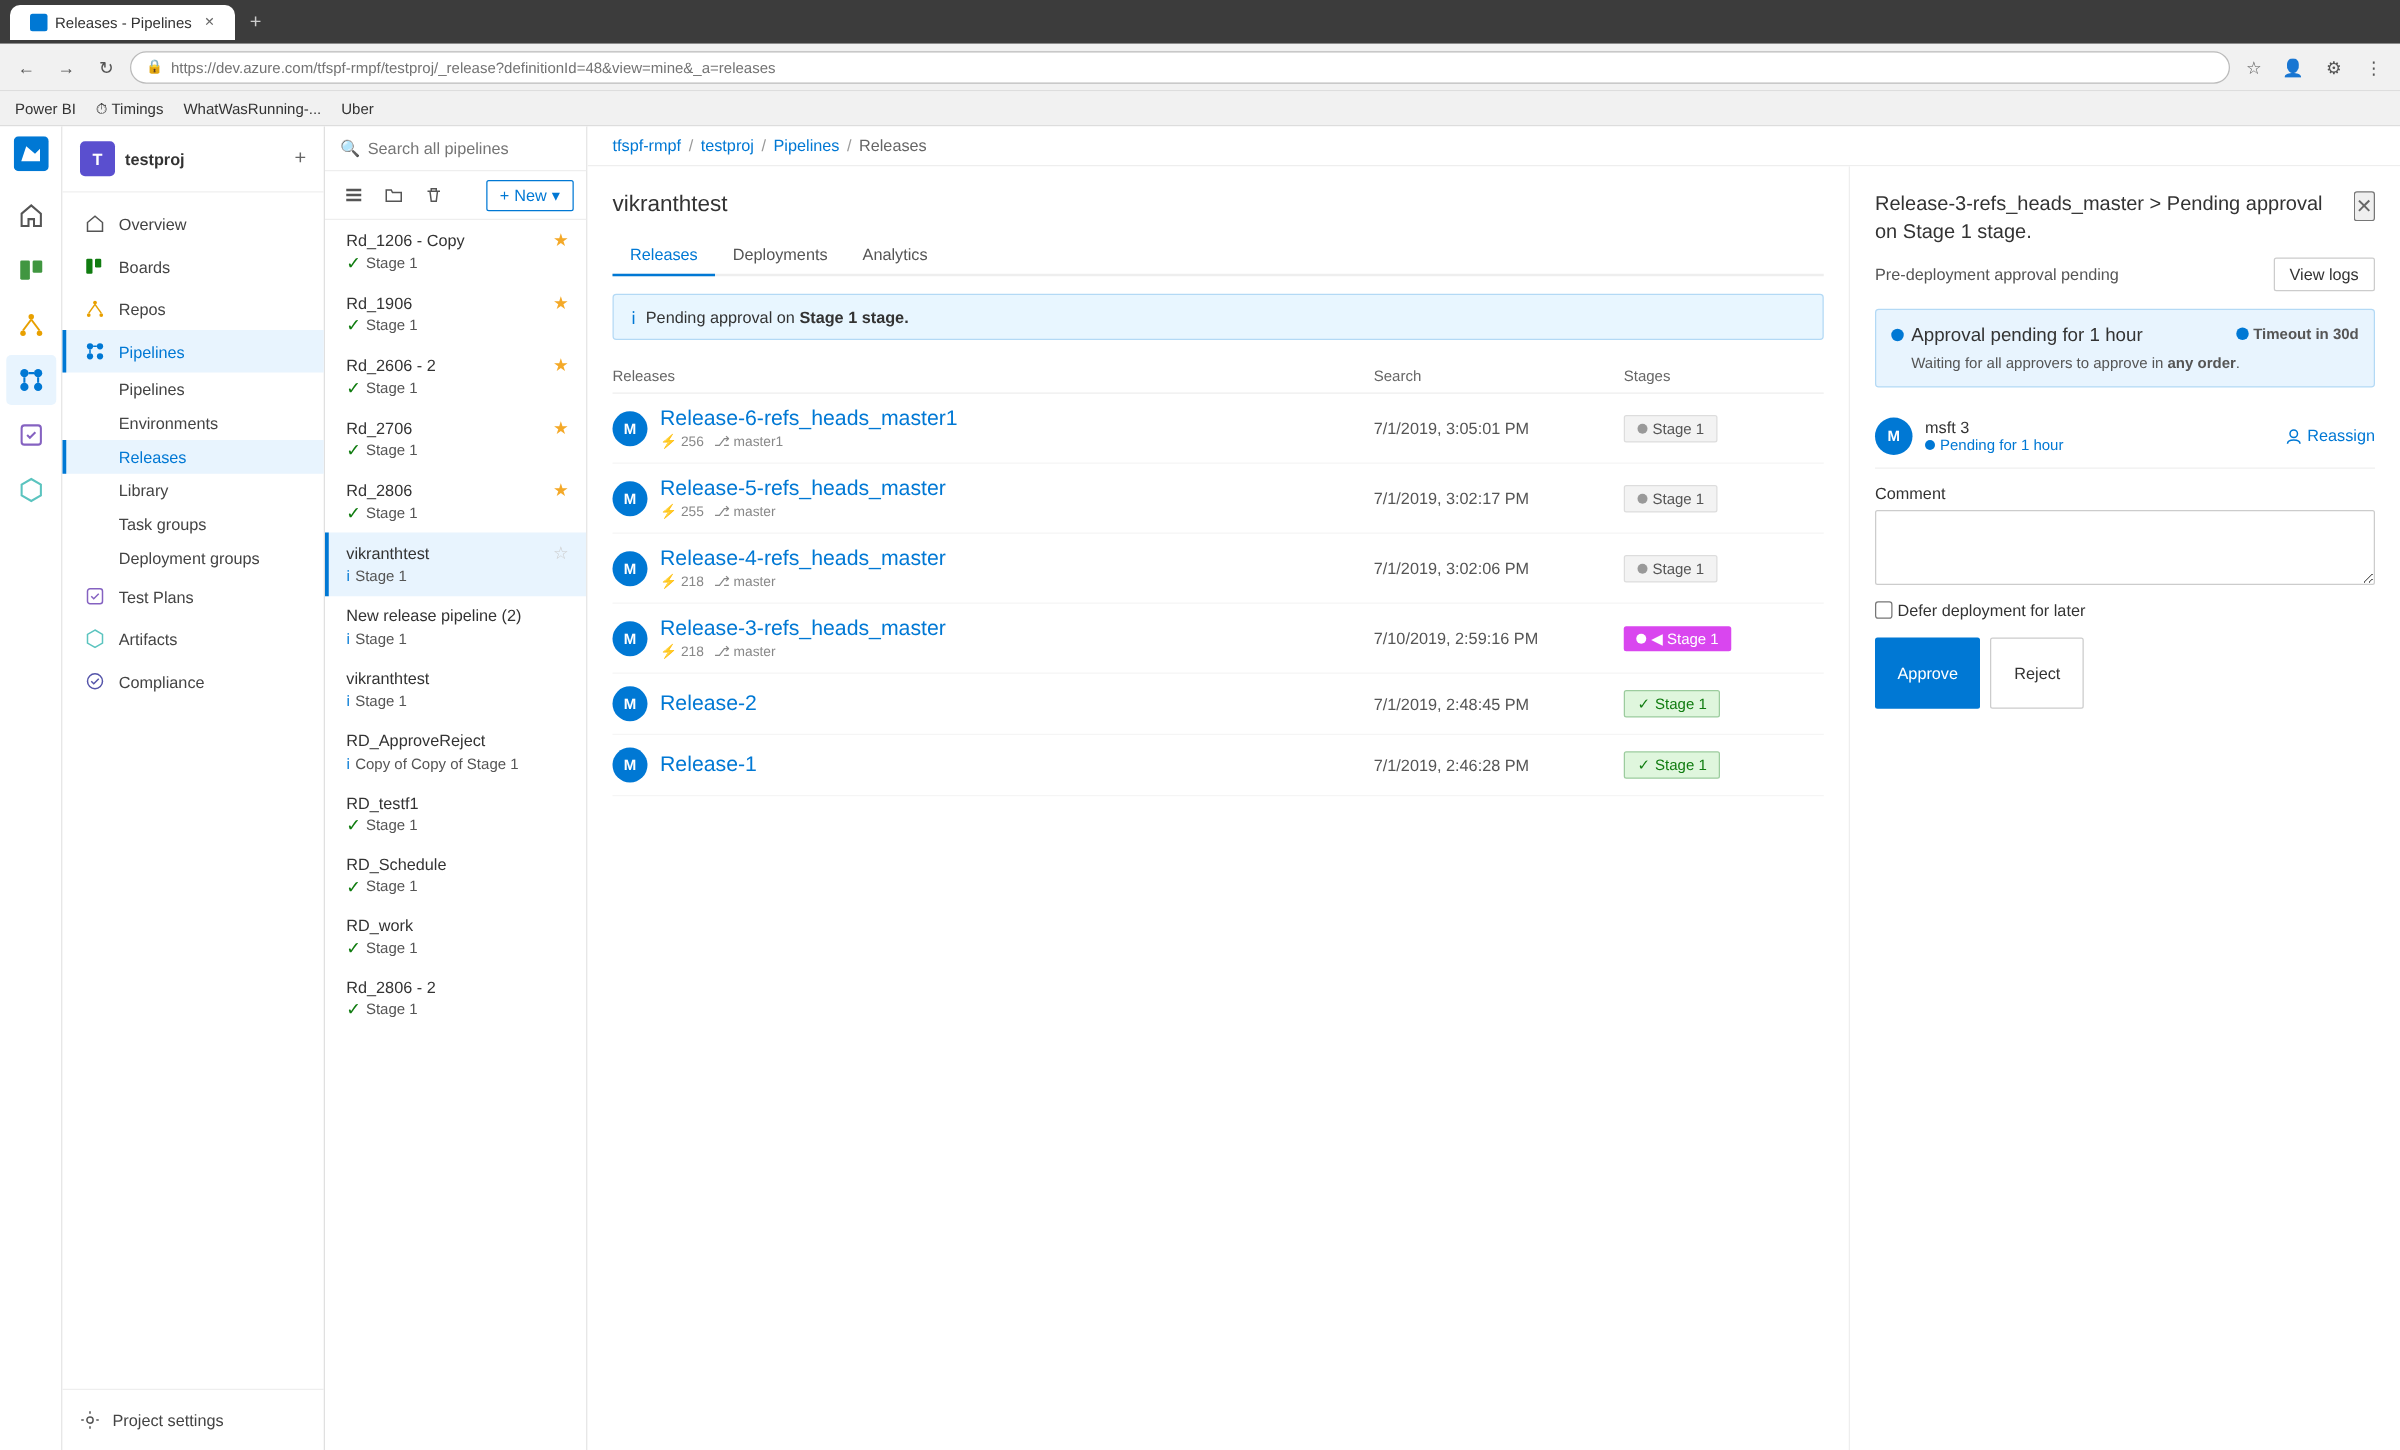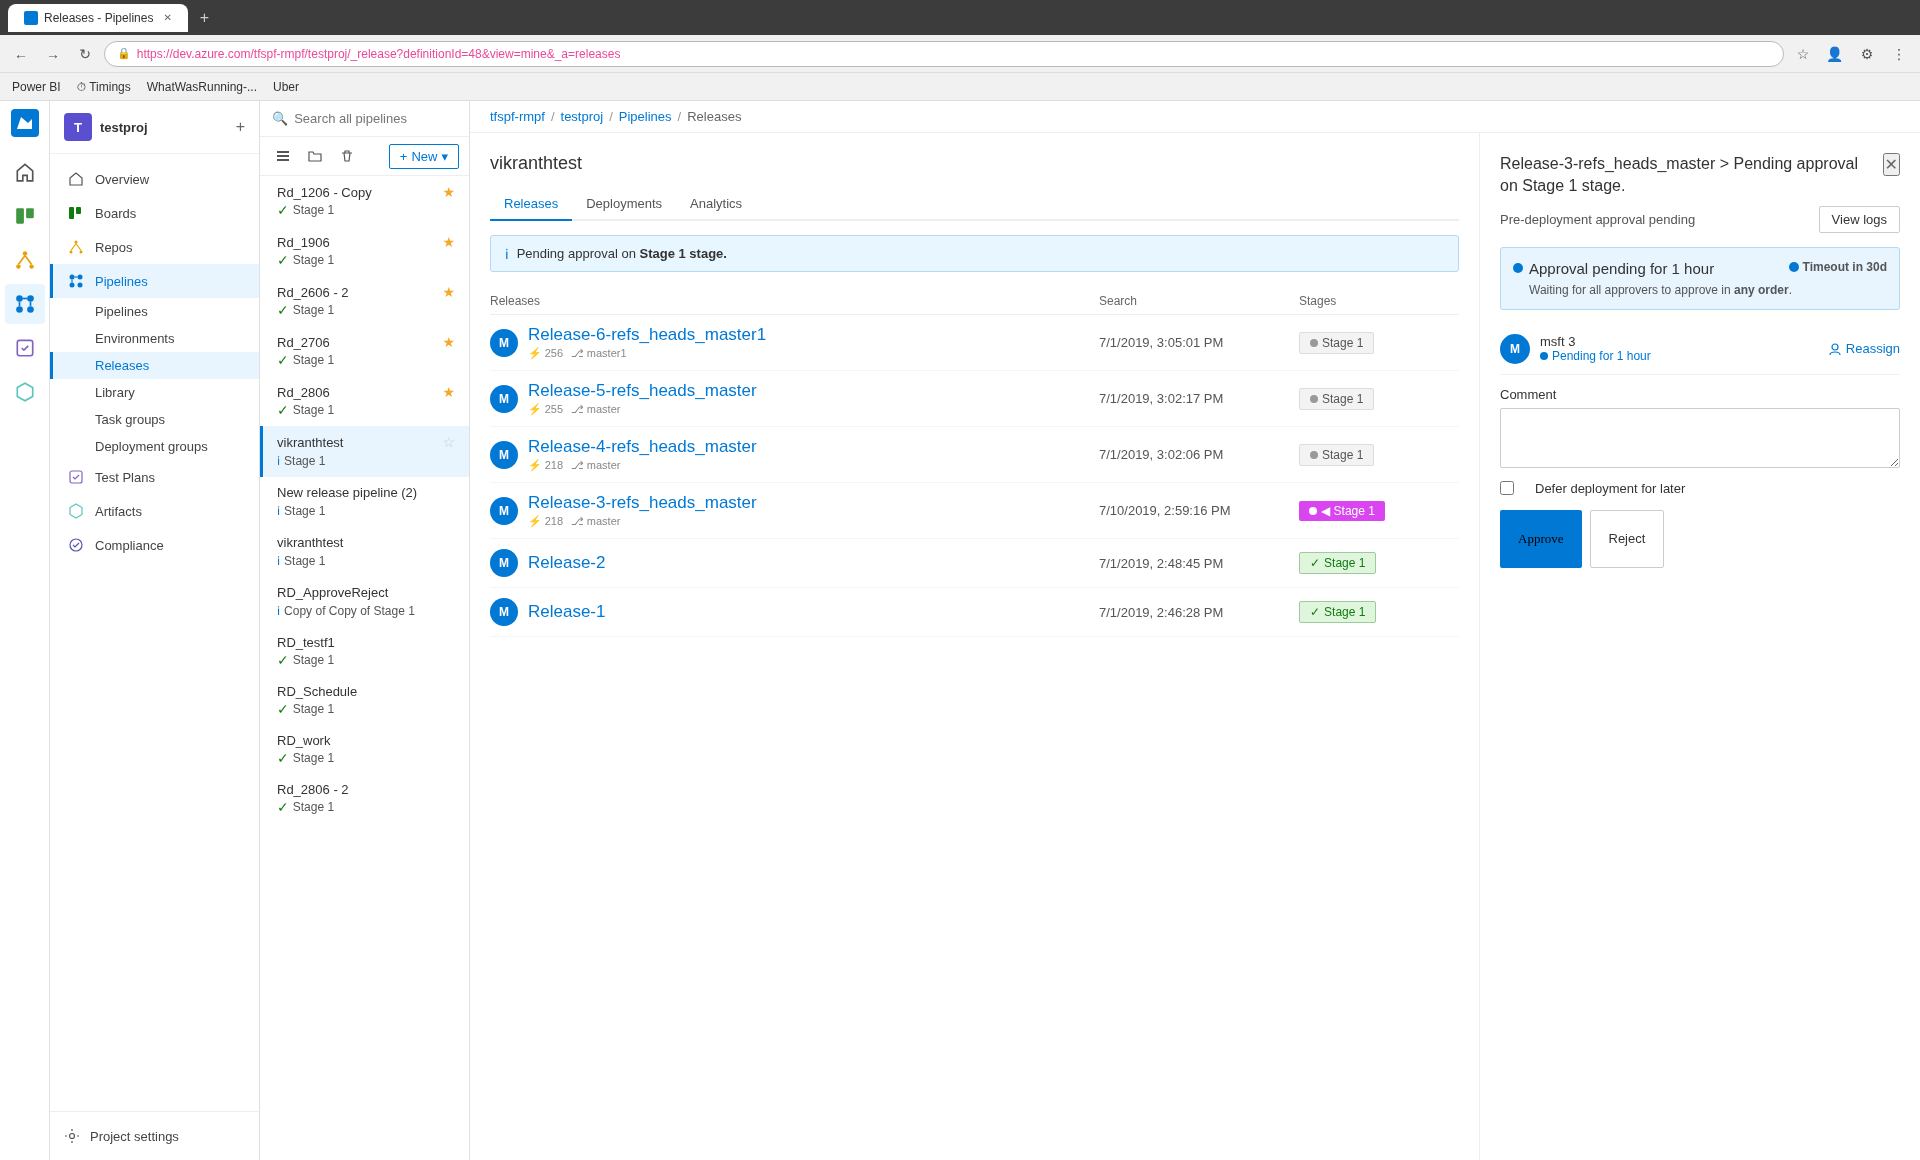--- a/index.html
+++ b/index.html
@@ -9,21 +9,21 @@
     .browser-chrome { background: #3c3c3c; height: 35px; display: flex; align-items: center; padding: 0 8px; gap: 8px; }
     .browser-tab { background: #fff; border-radius: 8px 8px 0 0; padding: 6px 16px; font-size: 12px; color: #333; display: flex; align-items: center; gap: 6px; height: 28px; }
     .browser-tab-icon { width: 14px; height: 14px; background: #0078d4; border-radius: 2px; display: inline-block; }
     .tab-close { color: #666; font-size: 10px; margin-left: 4px; cursor: pointer; }
     .tab-add { color: #ccc; font-size: 16px; margin-left: 4px; }
 
     .browser-toolbar { background: #f1f1f1; height: 38px; display: flex; align-items: center; padding: 0 8px; gap: 6px; border-bottom: 1px solid #ddd; }
     .nav-btn { width: 26px; height: 26px; border: none; background: none; cursor: pointer; display: flex; align-items: center; justify-content: center; color: #555; font-size: 14px; border-radius: 50%; }
     .address-bar { flex: 1; height: 26px; border: 1px solid #bbb; border-radius: 13px; padding: 0 12px; font-size: 12px; background: #fff; display: flex; align-items: center; gap: 6px; }
     .address-bar-icon { color: #555; font-size: 11px; }
-    .address-text { font-size: 12px; color: #ec4899; }
+    .address-text { font-size: 12px; color: #737373; }
     .toolbar-icons { display: flex; align-items: center; gap: 6px; }
     .toolbar-icon-btn { width: 26px; height: 26px; border: none; background: none; cursor: pointer; color: #555; font-size: 14px; border-radius: 50%; display: flex; align-items: center; justify-content: center; }
 
     .bookmarks-bar { background: #f1f1f1; height: 28px; display: flex; align-items: center; padding: 0 12px; gap: 16px; border-bottom: 1px solid #ddd; font-size: 12px; }
     .bookmark-item { color: #333; cursor: pointer; display: flex; align-items: center; gap: 4px; }
 
     
     .app-layout { display: flex; flex: 1; overflow: hidden; height: calc(1160px - 101px); }
 
     
@@ -119,26 +119,26 @@
     .approver-row { display: flex; align-items: center; padding: 10px 0; border-bottom: 1px solid #f0f0f0; }
     .approver-avatar { width: 30px; height: 30px; border-radius: 50%; background: #0078d4; color: #fff; display: flex; align-items: center; justify-content: center; font-size: 12px; font-weight: 600; margin-right: 10px; }
     .approver-info { flex: 1; }
     .approver-name { font-size: 13px; font-weight: 500; color: #333; }
     .approver-status { font-size: 12px; color: #0078d4; display: flex; align-items: center; gap: 4px; }
     .reassign-btn { display: flex; align-items: center; gap: 4px; color: #0078d4; font-size: 13px; cursor: pointer; border: none; background: none; }
 
     .comment-label { font-size: 13px; color: #333; margin: 12px 0 6px; font-weight: 400; }
     .comment-textarea { width: 100%; height: 60px; border: 1px solid #ccc; border-radius: 2px; padding: 6px 8px; font-size: 13px; resize: vertical; outline: none; }
 
-    .defer-row { display: flex; align-items: center; gap: 21px; margin: 10px 0 14px; }
+    .defer-row { display: flex; align-items: center; gap: 4px; margin: 10px 0 14px; }
     .defer-checkbox { width: 14px; height: 14px; cursor: pointer; }
     .defer-label { font-size: 13px; color: #333; }
 
     .action-btns { display: flex; gap: 8px; }
-    .approve-btn { background: #0078d4; color: #000000; border: none; padding: 21px 18px; font-size: 13px; border-radius: 2px; cursor: pointer; font-weight: 500; font-family: Liberation Serif, serif; }
+    .approve-btn { background: #0078d4; color: #ffffff; border: none; padding: 21px 18px; font-size: 13px; border-radius: 2px; cursor: pointer; font-weight: 500; }
     .reject-btn { background: #fff; color: #333; border: 1px solid #ccc; padding: 7px 18px; font-size: 13px; border-radius: 2px; cursor: pointer; }
 
     
     ::-webkit-scrollbar { width: 6px; }
     ::-webkit-scrollbar-track { background: #f0f0f0; }
     ::-webkit-scrollbar-thumb { background: #ccc; border-radius: 3px; }
 
     .pending-dot { width: 8px; height: 8px; border-radius: 50%; background: #0078d4; display: inline-block; }
   </style>
 </head>

